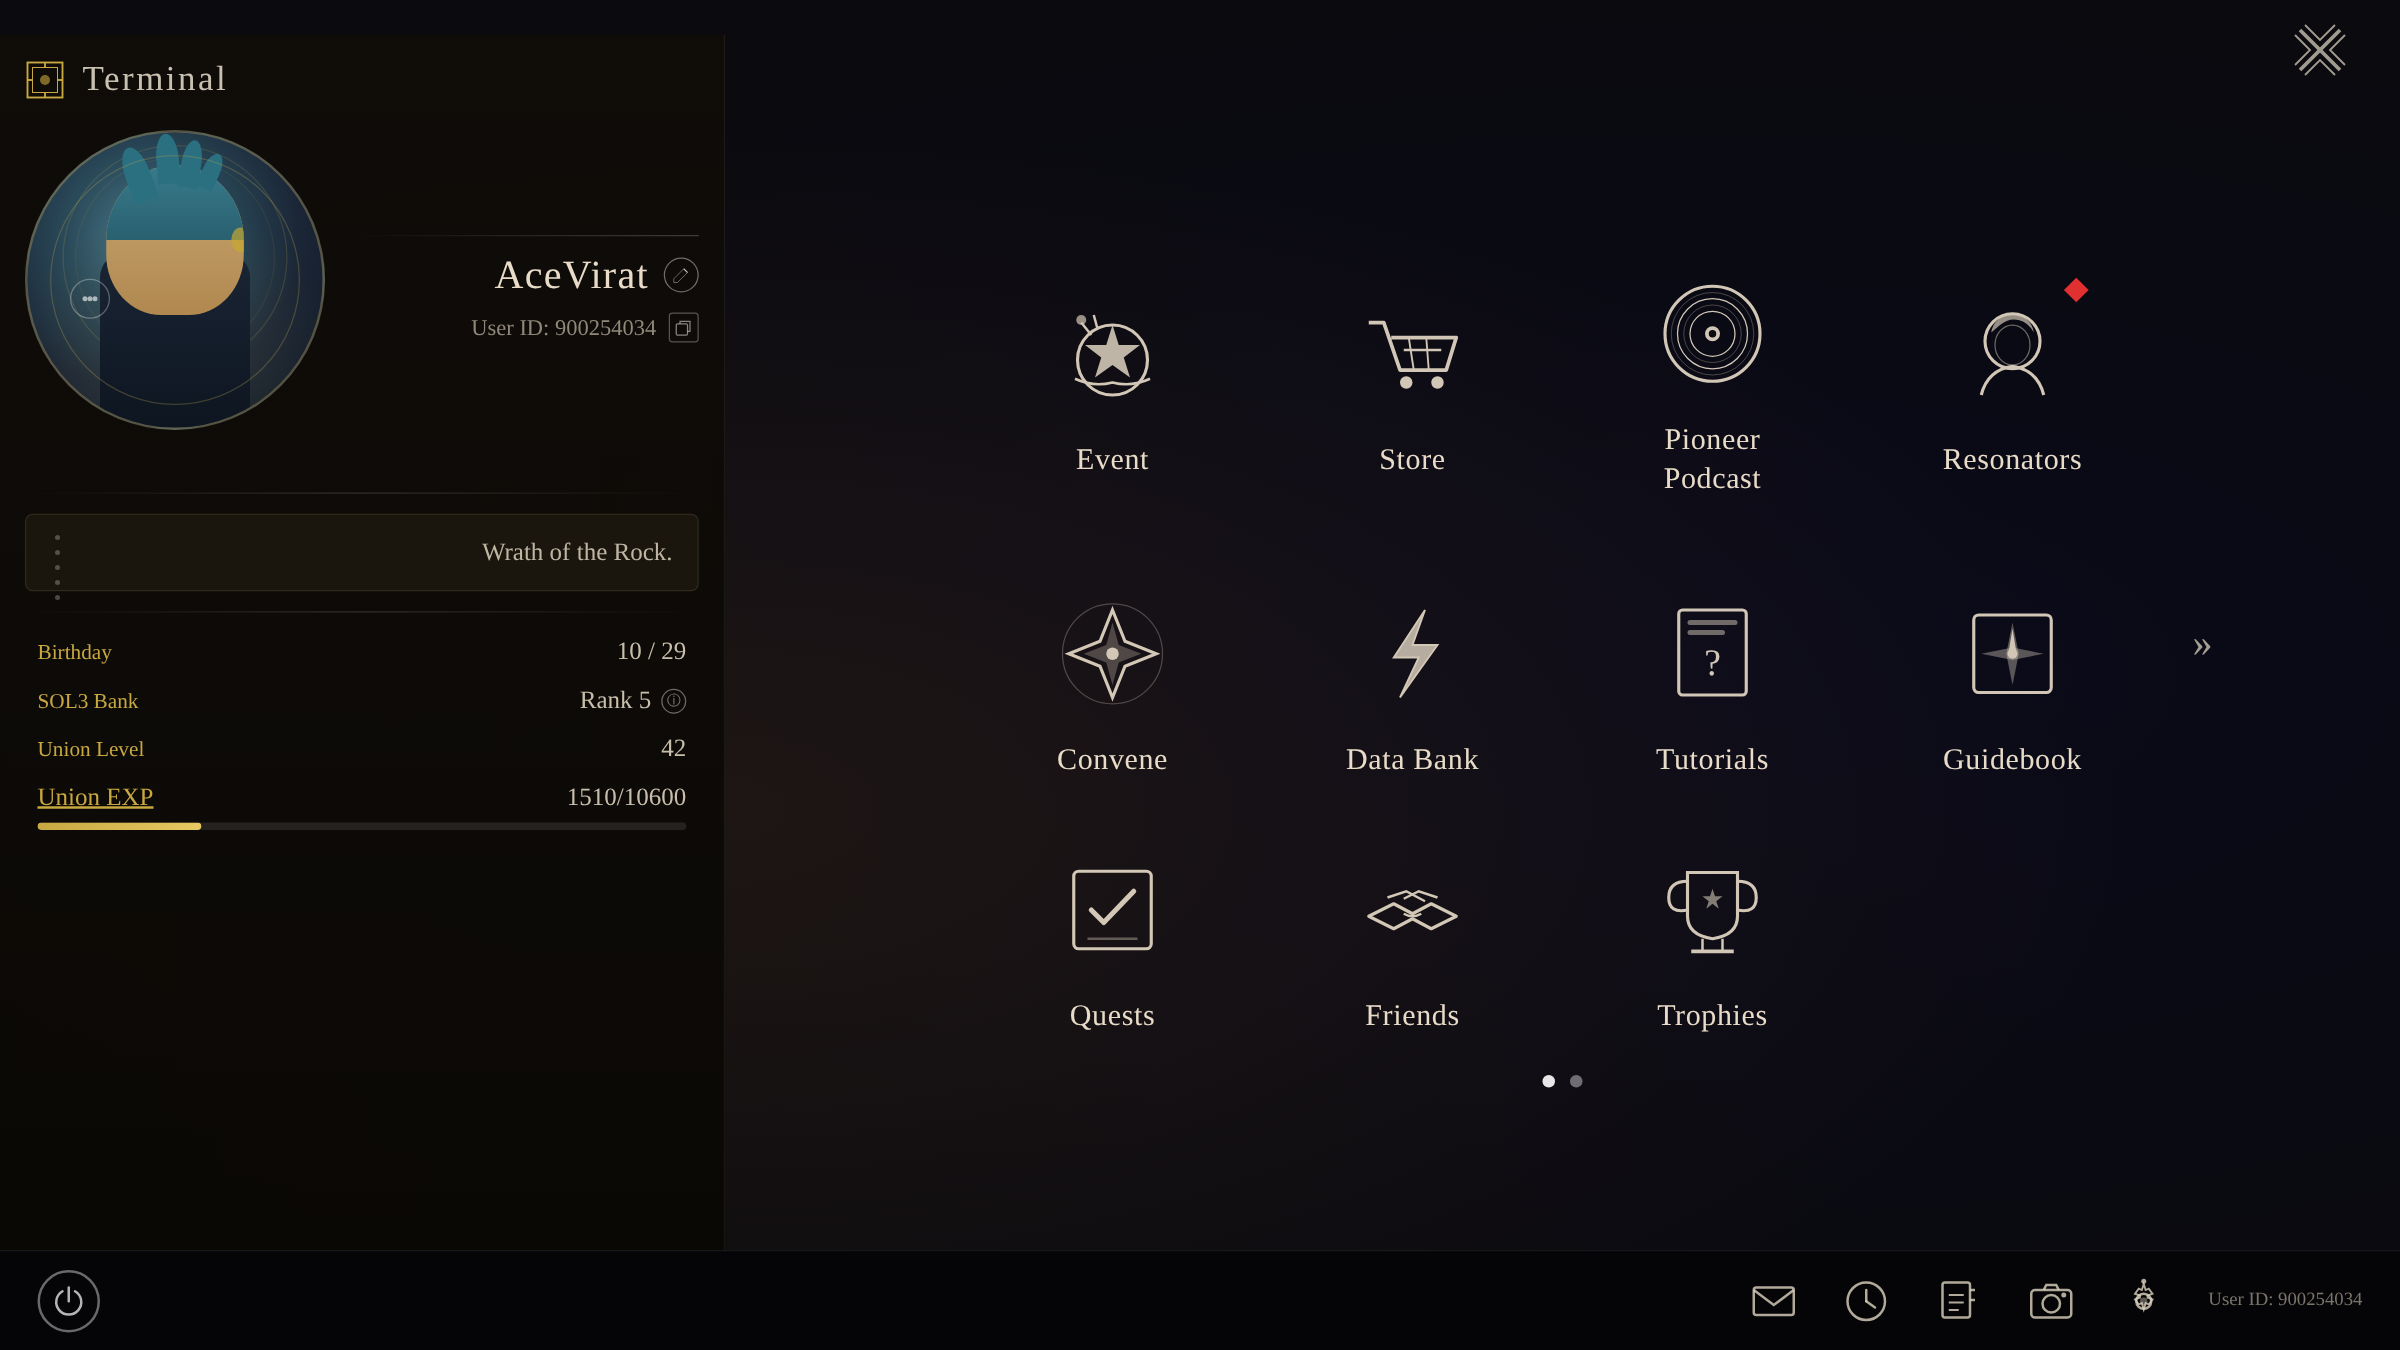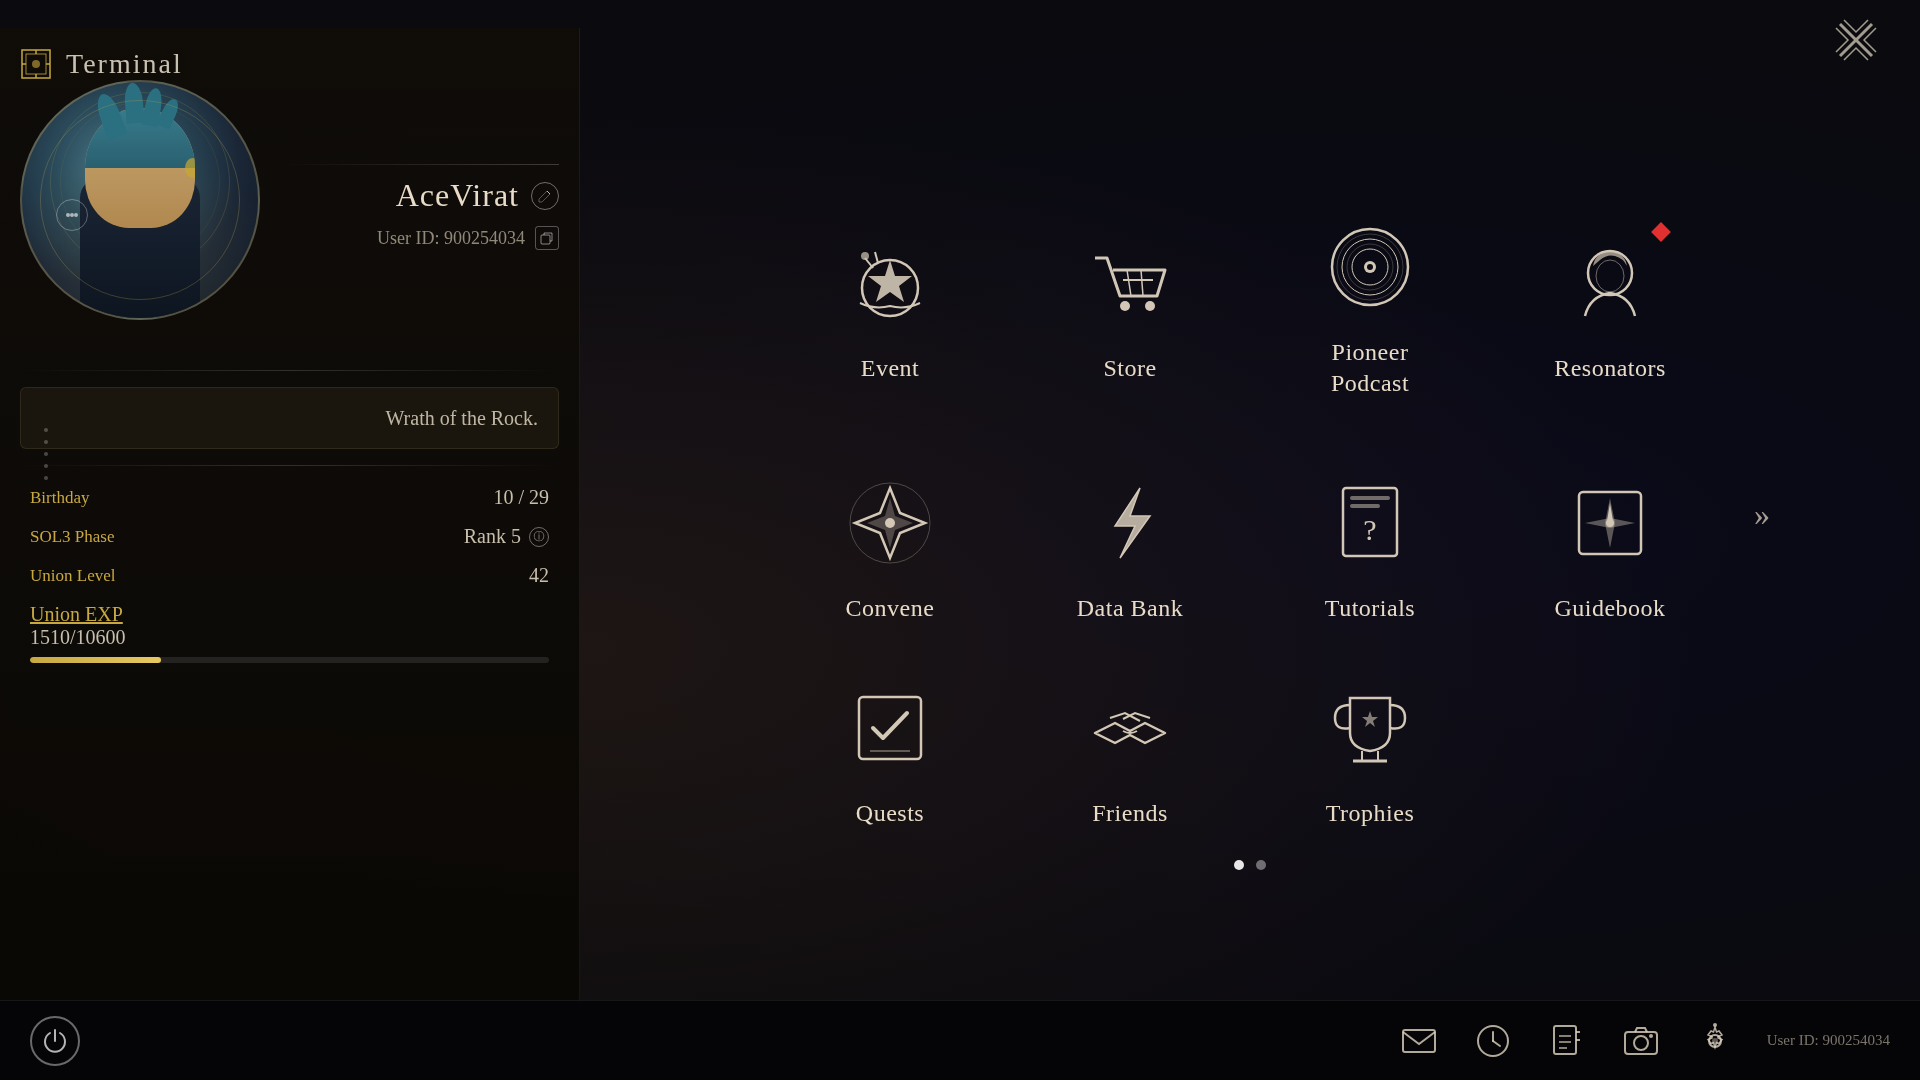--- a/index.html
+++ b/index.html
@@ -46,20 +46,21 @@
       border-right: 1px solid rgba(255,255,255,0.06);
       z-index: 5;
       padding: 20px;
     }
 
     
     .terminal-header {
       display: flex;
       align-items: center;
       gap: 14px;
+      margin-bottom: 24px;
     }
     .terminal-icon {
       width: 32px; height: 32px;
       position: relative;
     }
     .terminal-title {
       font-size: 28px;
       color: #c8c0b0;
       font-weight: 400;
       letter-spacing: 2px;
@@ -208,21 +209,20 @@
       border: 1px solid rgba(255,255,255,0.4);
       border-radius: 50%;
       display: flex; align-items: center; justify-content: center;
       font-size: 11px;
       color: rgba(255,255,255,0.5);
     }
     .exp-label-row {
       display: flex;
       justify-content: space-between;
       margin-bottom: 8px;
-      flex-direction: column;
     }
     .exp-label {
       font-size: 20px;
       color: #c8a840;
       text-decoration: underline;
       text-decoration-color: #c8a840;
     }
     .exp-value {
       font-size: 20px;
       color: rgba(220,210,190,0.9);
@@ -495,21 +495,21 @@
   </div>
 
   <div class="sep-line"></div>
 
   <div class="stats-section">
     <div class="stat-row">
       <span class="stat-label">Birthday</span>
       <span class="stat-value">10 / 29</span>
     </div>
     <div class="stat-row">
-      <span class="stat-label">SOL3 Phase</span>
+      <span class="stat-label">SOL3 Bank</span>
       <span class="stat-value">
         <span>Rank 5</span>
         <div class="info-icon">ⓘ</div>
       </span>
     </div>
     <div class="stat-row">
       <span class="stat-label">Union Level</span>
       <span class="stat-value">42</span>
     </div>
   </div>

